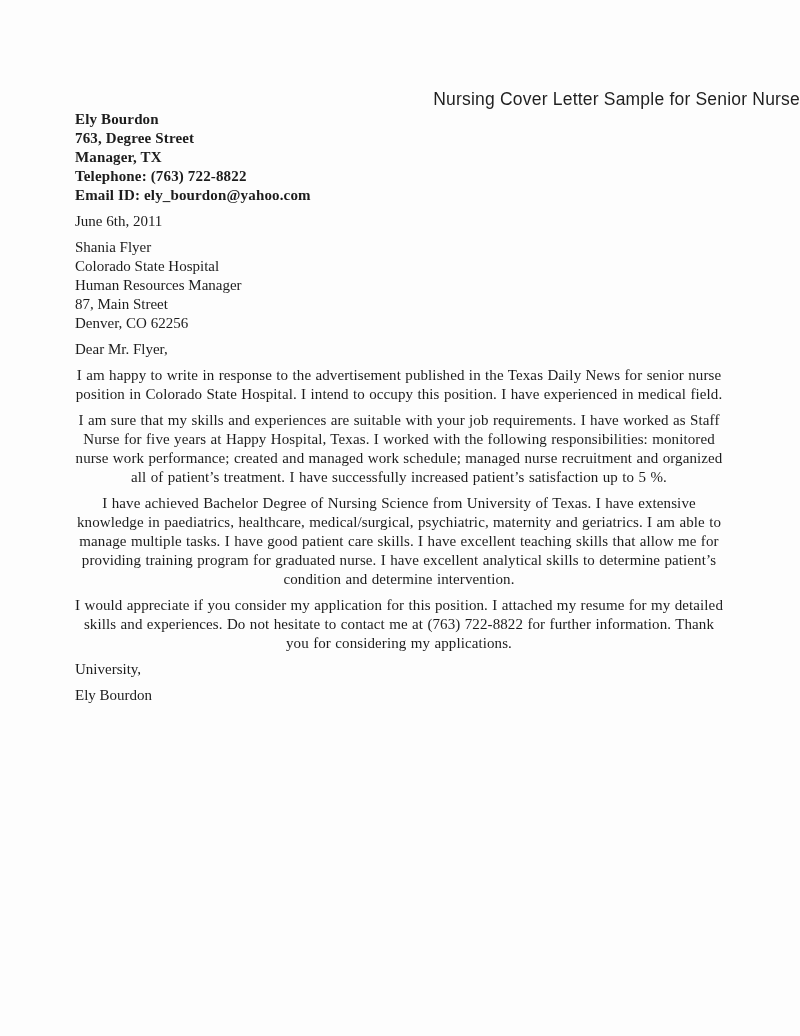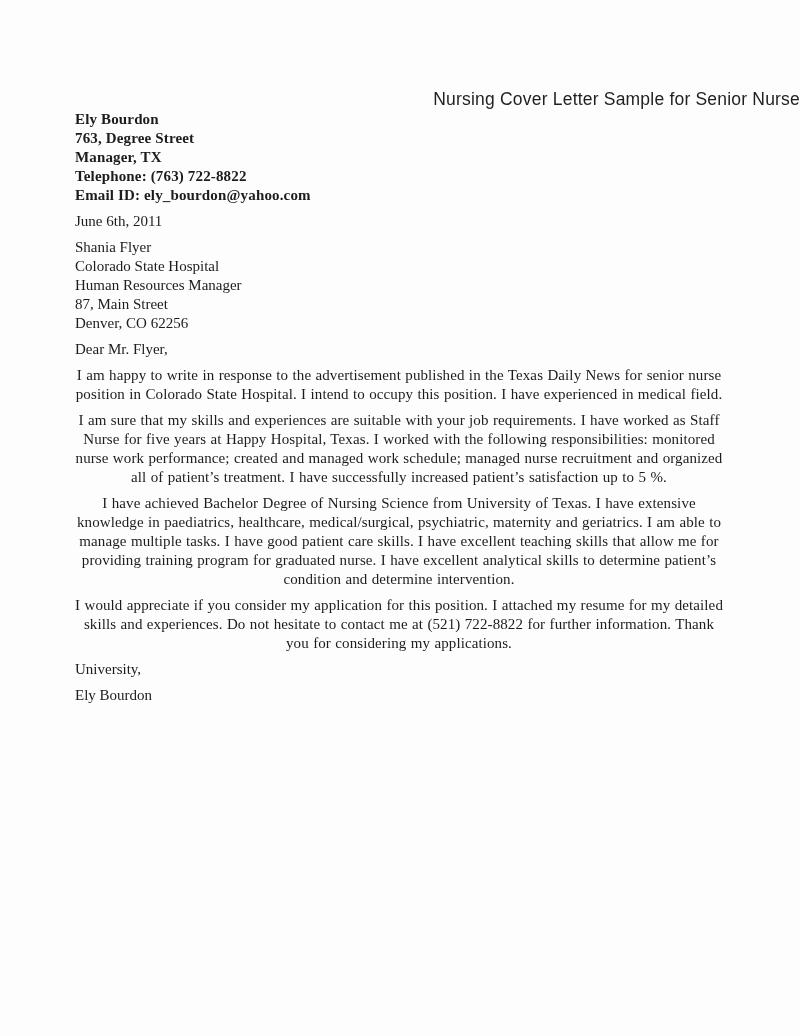--- a/index.html
+++ b/index.html
@@ -79,19 +79,19 @@
       <span class="line">Human Resources Manager</span>
       <span class="line">87, Main Street</span>
       <span class="line">Denver, CO 62256</span>
     </div>
 
     <div class="salutation">Dear Mr. Flyer,</div>
 
     <p class="paragraph">I am happy to write in response to the advertisement published in the Texas Daily News for senior nurse position in Colorado State Hospital. I intend to occupy this position. I have experienced in medical field.</p>
     <p class="paragraph">I am sure that my skills and experiences are suitable with your job requirements. I have worked as Staff Nurse for five years at Happy Hospital, Texas. I worked with the following responsibilities: monitored nurse work performance; created and managed work schedule; managed nurse recruitment and organized all of patient’s treatment. I have successfully increased patient’s satisfaction up to 5 %.</p>
     <p class="paragraph">I have achieved Bachelor Degree of Nursing Science from University of Texas. I have extensive knowledge in paediatrics, healthcare, medical/surgical, psychiatric, maternity and geriatrics. I am able to manage multiple tasks. I have good patient care skills. I have excellent teaching skills that allow me for providing training program for graduated nurse. I have excellent analytical skills to determine patient’s condition and determine intervention.</p>
-    <p class="paragraph">I would appreciate if you consider my application for this position. I attached my resume for my detailed skills and experiences. Do not hesitate to contact me at (521) 722-8822 for further information. Thank you for considering my applications.</p>
+    <p class="paragraph">I would appreciate if you consider my application for this position. I attached my resume for my detailed skills and experiences. Do not hesitate to contact me at (763) 722-8822 for further information. Thank you for considering my applications.</p>
 
     <div class="closing">University,</div>
     <div class="signature">Ely Bourdon</div>
 
   </div>
 </div>
 
 </body></html>

